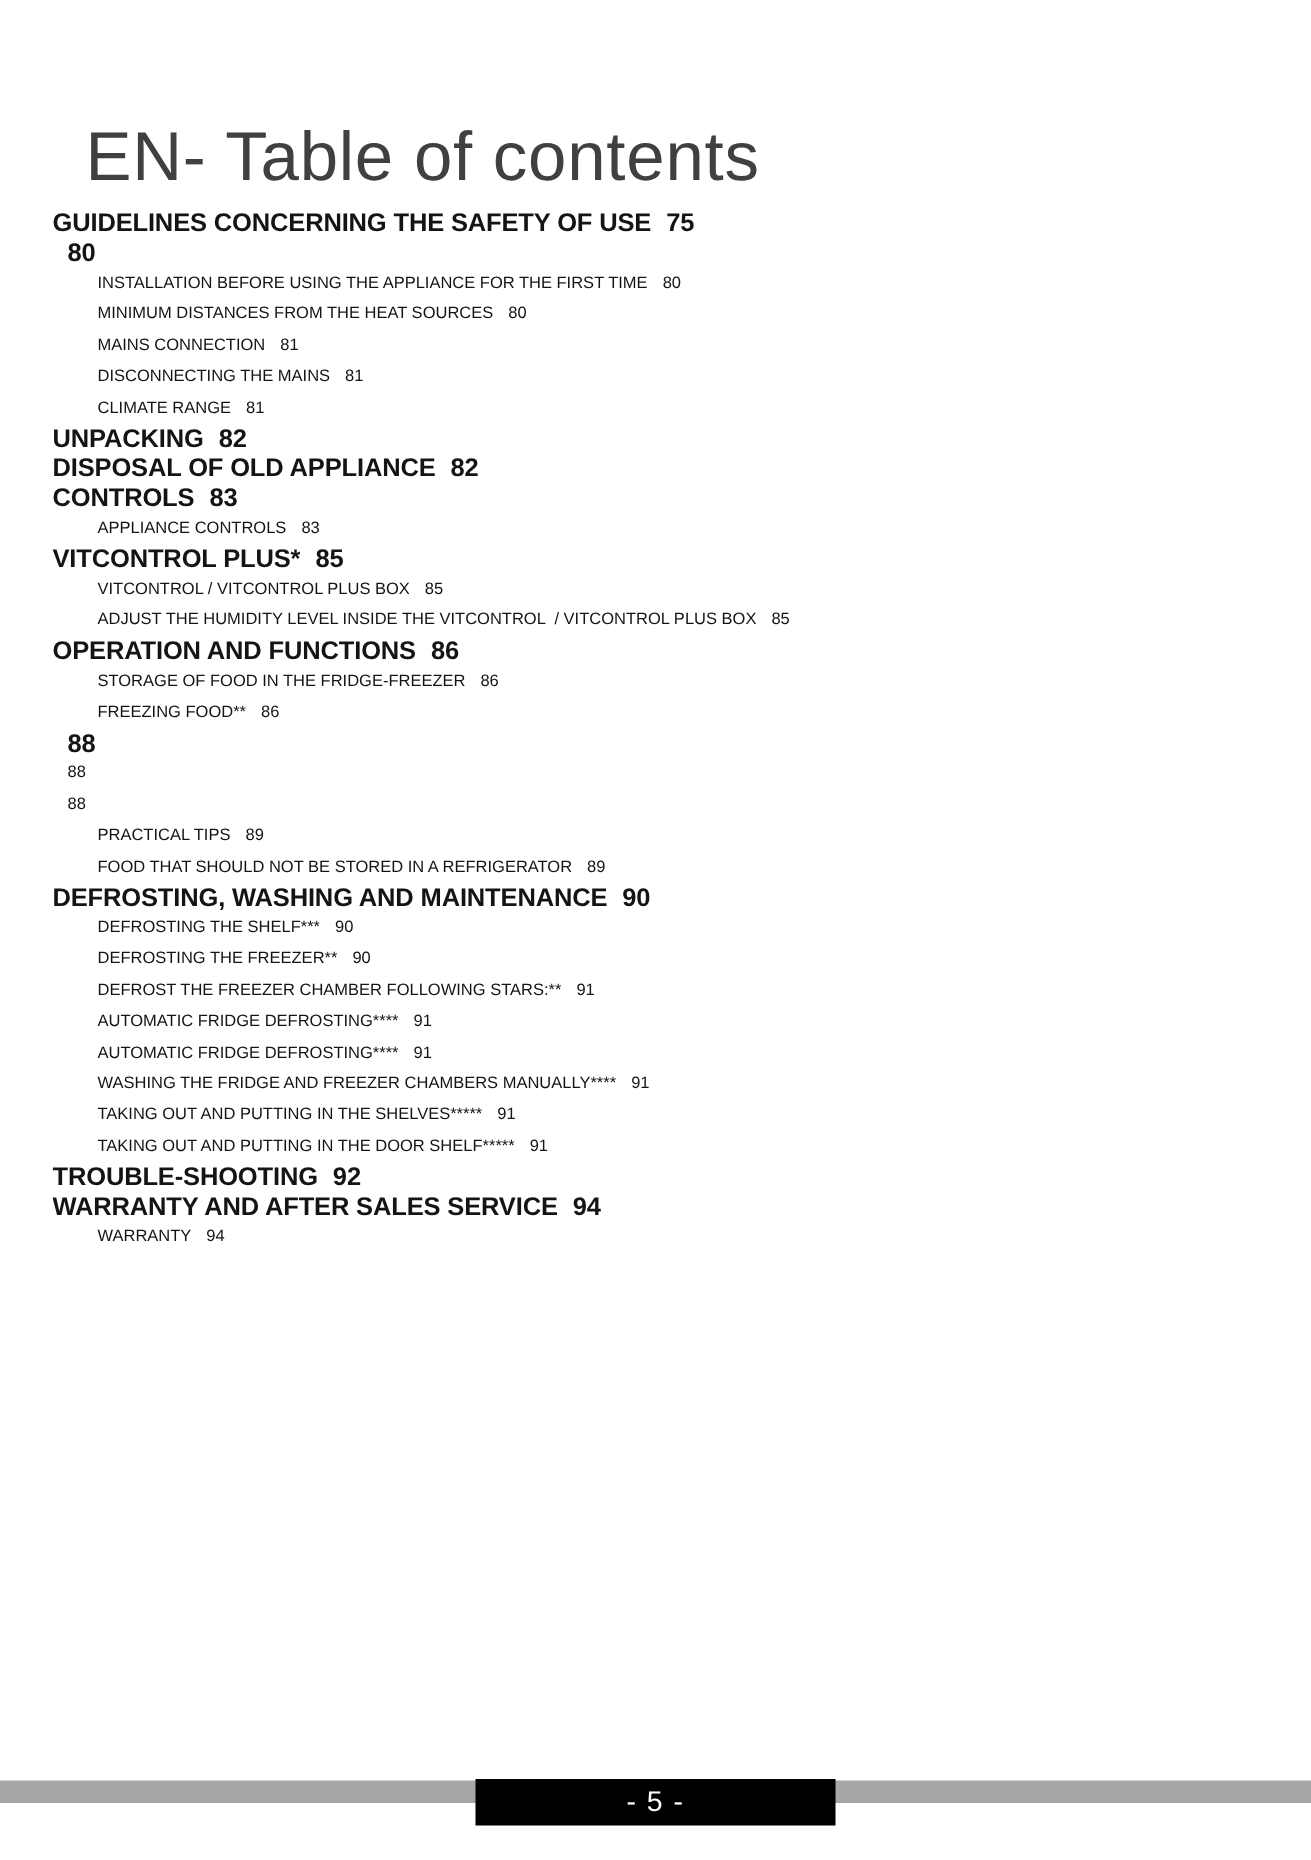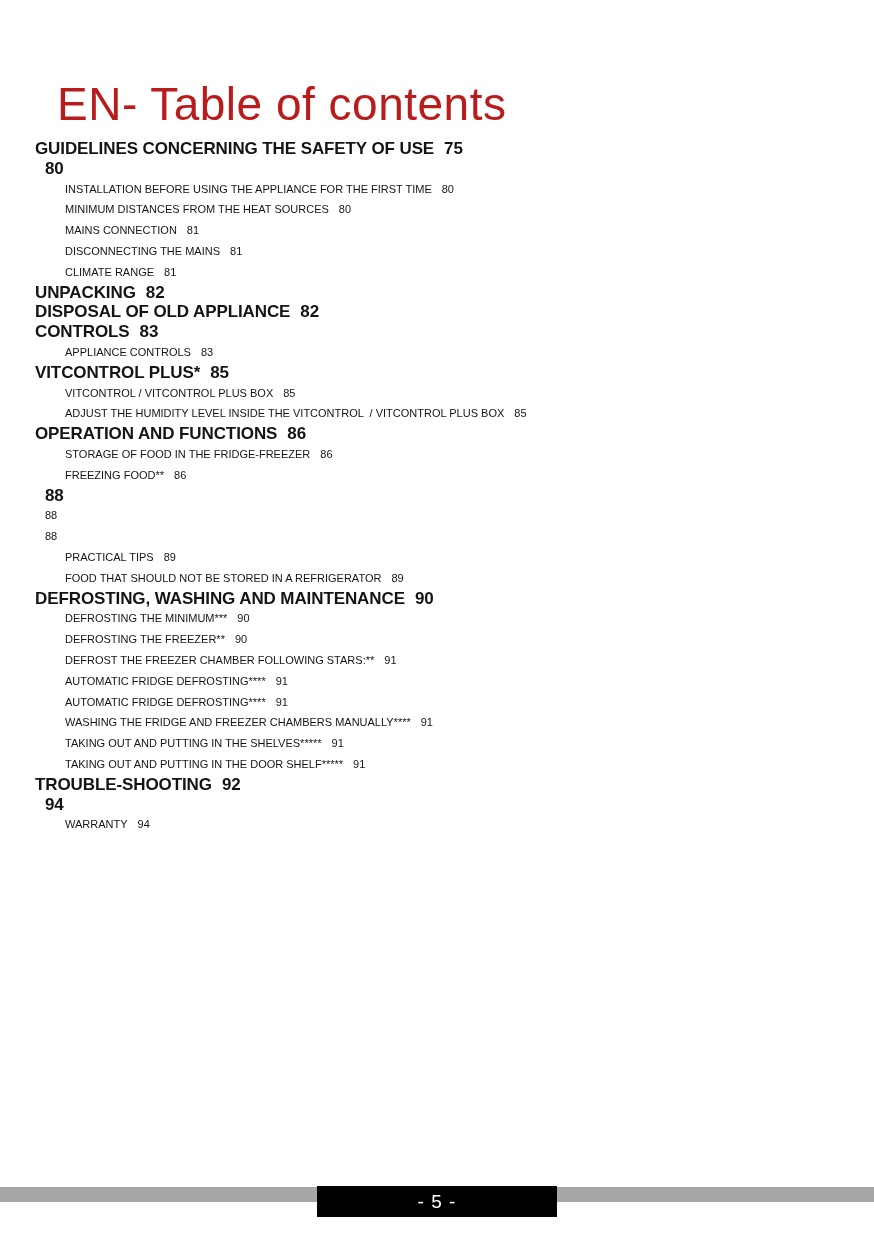--- a/index.html
+++ b/index.html
@@ -15,21 +15,21 @@
     font-family: "Liberation Sans", "DejaVu Sans", sans-serif;
     color: #141414;
   }
   .doc-title {
     position: absolute;
     left: 57px;
     top: 46px;
     font-size: 46px;
     font-weight: 400;
     letter-spacing: 0.5px;
-    color: #b91c1c;
+    color: #404040;
     white-space: nowrap;
   }
   .toc {
     position: absolute;
     left: 35px;
     right: 32px;
     top: 139px;
   }
   .toc-row {
     display: flex;
@@ -195,21 +195,21 @@
       <span class="toc-label">FOOD THAT SHOULD NOT BE STORED IN A REFRIGERATOR</span>
       <span class="toc-page">89</span>
     </div>
 
     <div class="toc-row level-1">
       <span class="toc-label">DEFROSTING, WASHING AND MAINTENANCE</span>
       <span class="toc-page">90</span>
     </div>
 
     <div class="toc-row level-2">
-      <span class="toc-label">DEFROSTING THE MINIMUM***</span>
+      <span class="toc-label">DEFROSTING THE SHELF***</span>
       <span class="toc-page">90</span>
     </div>
 
     <div class="toc-row level-2">
       <span class="toc-label">DEFROSTING THE FREEZER**</span>
       <span class="toc-page">90</span>
     </div>
 
     <div class="toc-row level-2">
       <span class="toc-label">DEFROST THE FREEZER CHAMBER FOLLOWING STARS:**</span>
@@ -240,20 +240,21 @@
       <span class="toc-label">TAKING OUT AND PUTTING IN THE DOOR SHELF*****</span>
       <span class="toc-page">91</span>
     </div>
 
     <div class="toc-row level-1">
       <span class="toc-label">TROUBLE-SHOOTING</span>
       <span class="toc-page">92</span>
     </div>
 
     <div class="toc-row level-1">
+      <span class="toc-label">WARRANTY AND AFTER SALES SERVICE</span>
       <span class="toc-page">94</span>
     </div>
 
     <div class="toc-row level-2">
       <span class="toc-label">WARRANTY</span>
       <span class="toc-page">94</span>
     </div>
   </div>
 
 <div class="footer-rule"></div>

